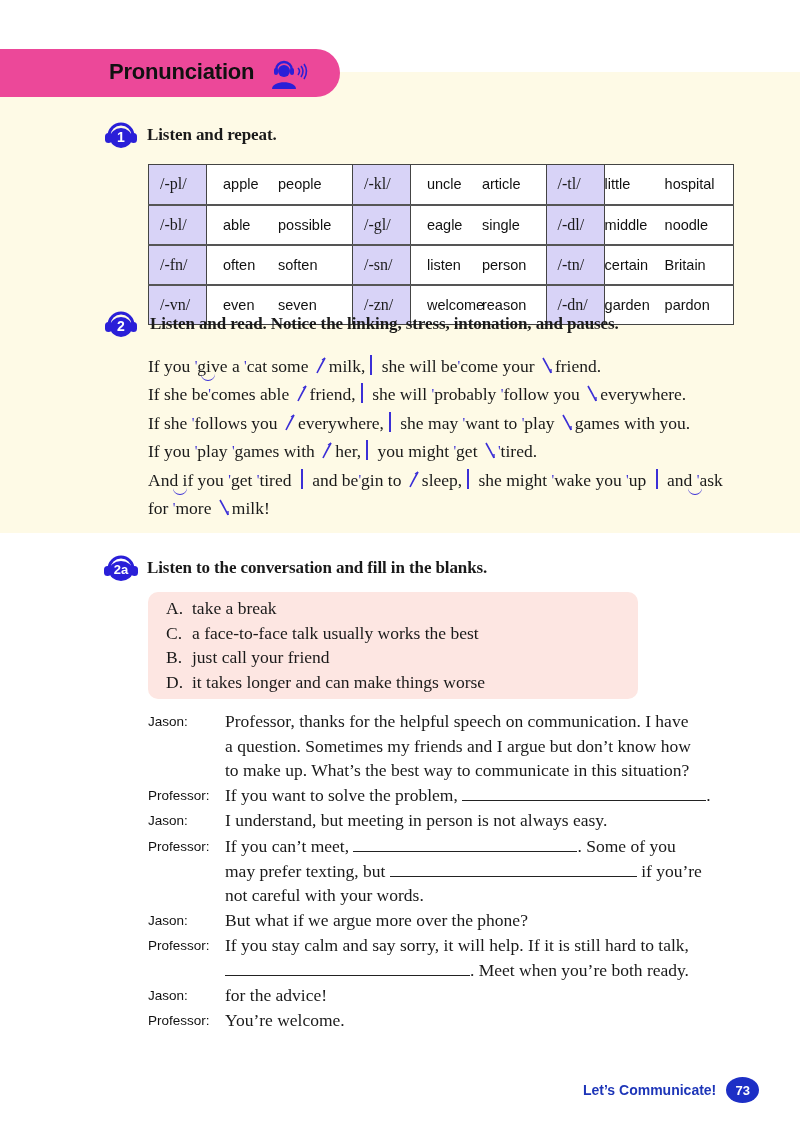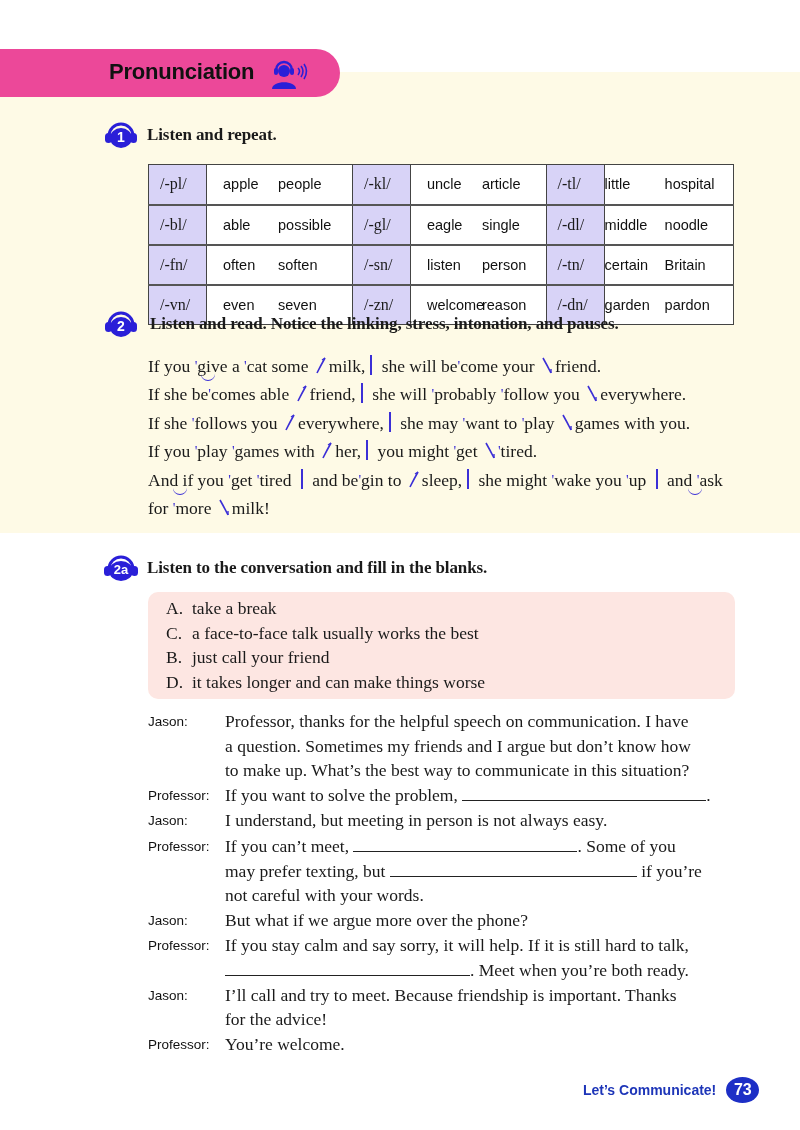--- a/index.html
+++ b/index.html
@@ -38,39 +38,39 @@
   .passage { position: absolute; left: 148px; top: 352px; width: 600px; font-size: 17.5px; line-height: 28.4px; color: #1a1a1a; }
   .pline { white-space: nowrap; height: 28.4px; }
   .stress { color: #3b2fd6; font-size: 15px; position: relative; top: -1px; }
   .rise, .fall { display: inline-block; width: 12px; height: 20px; position: relative; top: 3px; margin: 0 2px; }
   .pause { display: inline-block; width: 2px; height: 20px; background: #3b2fd6; margin: 0 5px; position: relative; top: 3px; }
   .link { position: relative; }
   .link::after { content: ""; position: absolute; left: 4px; bottom: -5px; width: 14px; height: 6px;
                  border-bottom: 1.5px solid #3b2fd6; border-radius: 0 0 10px 10px; }
 
   
-  .options { position: absolute; left: 148px; top: 592px; width: 587px; height: 107px; background: #fde6e2;
+  .options { position: absolute; left: 148px; top: 592px; width: 490px; height: 107px; background: #fde6e2;
              border-radius: 10px; padding: 4px 0 0 18px; }
   .opt { font-size: 17.5px; line-height: 24.6px; color: #1a1a1a; white-space: nowrap; }
   .opt-letter { display: inline-block; width: 26px; }
 
   
   .dialogue { position: absolute; left: 148px; top: 709px; width: 590px; }
   .turn { display: flex; }
   .speaker { width: 77px; flex-shrink: 0; font-family: "Liberation Sans", "DejaVu Sans", sans-serif; font-size: 13.5px;
              color: #111; line-height: 24.6px; padding-top: 1px; }
   .speech { font-size: 17.5px; line-height: 24.6px; color: #1a1a1a; }
   .sline { white-space: nowrap; }
   .blank { display: inline-block; border-bottom: 1.2px solid #222; height: 17px; position: relative; top: 0px; }
 
   
   .footer { position: absolute; left: 583px; top: 1077px; display: flex; align-items: center; }
   .footer-text { font-family: "Liberation Sans", "DejaVu Sans", sans-serif; font-weight: bold; font-size: 14px; color: #1d35b8; }
   .page-num { margin-left: 10px; width: 33px; height: 26px; border-radius: 50%; background: #1d2fc6; color: #fff;
-              font-family: "Liberation Sans", "DejaVu Sans", sans-serif; font-weight: bold; font-size: 16px;
+              font-family: "Liberation Sans", "DejaVu Sans", sans-serif; font-weight: bold; font-size: 13px;
               display: flex; align-items: center; justify-content: center; }
 </style>
 </head>
 <body>
 
 <div class="cream"></div>
 
 <div class="banner">
   <span class="banner-title">Pronunciation</span>
   <span class="banner-icon">
@@ -265,21 +265,20 @@
   <div class="turn">
     <span class="speaker">Professor:</span>
     <div class="speech">
       <div class="sline">If you stay calm and say sorry, it will help. If it is still hard to talk,</div>
       <div class="sline"><span class="blank" style="width:245px;"></span><span>. Meet when you’re both ready.</span></div>
     </div>
   </div>
   <div class="turn">
     <span class="speaker">Jason:</span>
     <div class="speech">
-      <div class="sline">I’ll call and try to meet. Because friendship is important. Thanks</div>
       <div class="sline">for the advice!</div>
     </div>
   </div>
   <div class="turn">
     <span class="speaker">Professor:</span>
     <div class="speech">
       <div class="sline">You’re welcome.</div>
     </div>
   </div>
 </div>

